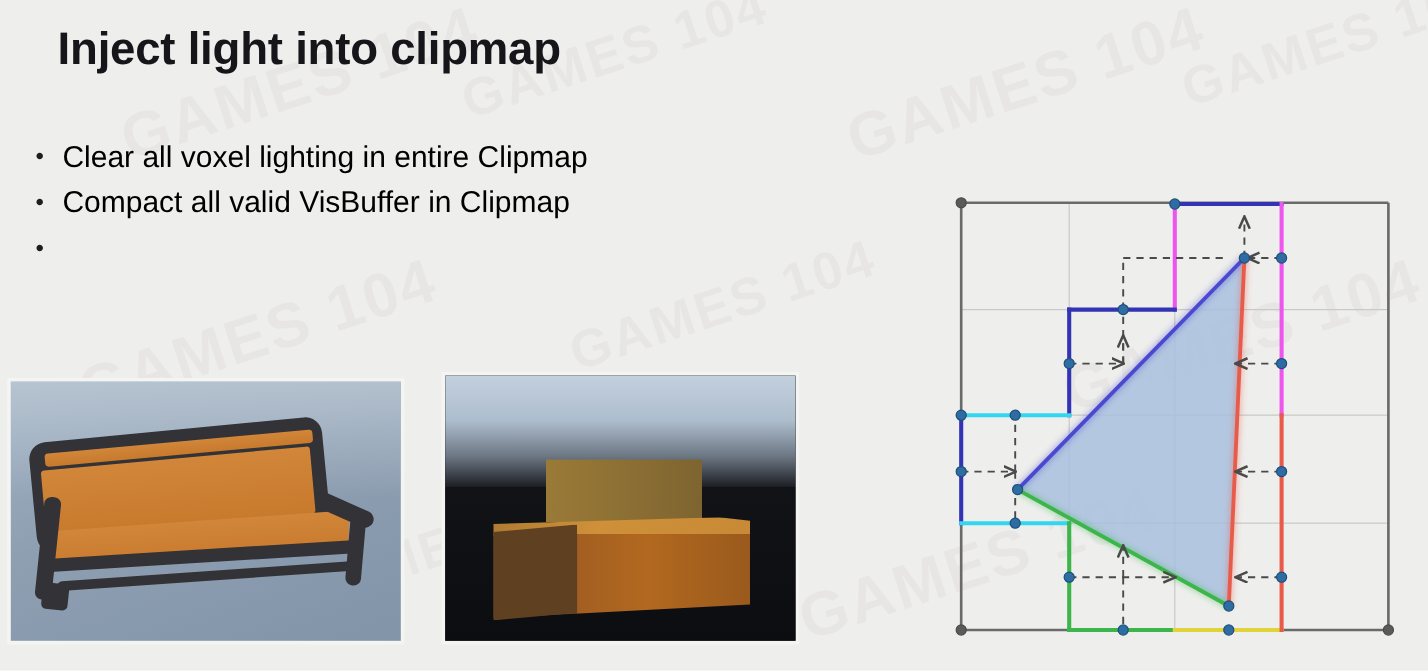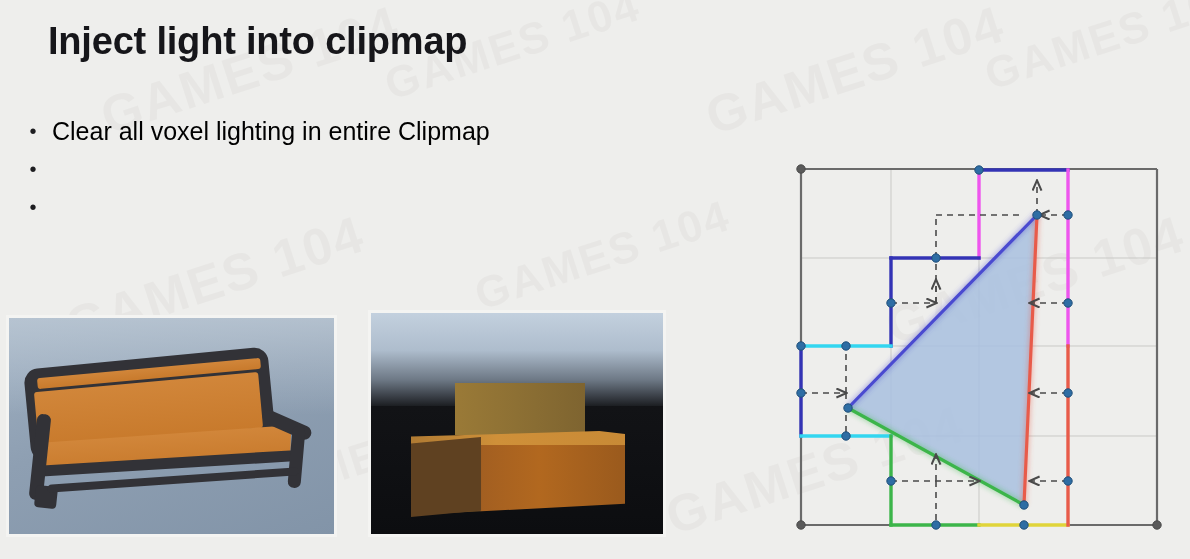--- a/index.html
+++ b/index.html
@@ -129,20 +129,21 @@
 
   <div id="title">Inject light into clipmap</div>
 
   <div id="bullets">
       <div class="bullet-row">
         <div class="bullet-dot">•</div>
         <div class="bullet-text">Clear all voxel lighting in entire Clipmap</div>
       </div>
       <div class="bullet-row">
         <div class="bullet-dot">•</div>
+        <div class="bullet-text">Compact all valid VisBuffer in Clipmap</div>
       </div>
       <div class="bullet-row">
         <div class="bullet-dot">•</div>
       </div>
     </div>
 
   <div class="photo" id="photo-bench-render">
     <div class="photo-inner">
       <div class="bench-sky-hi"></div>
 

